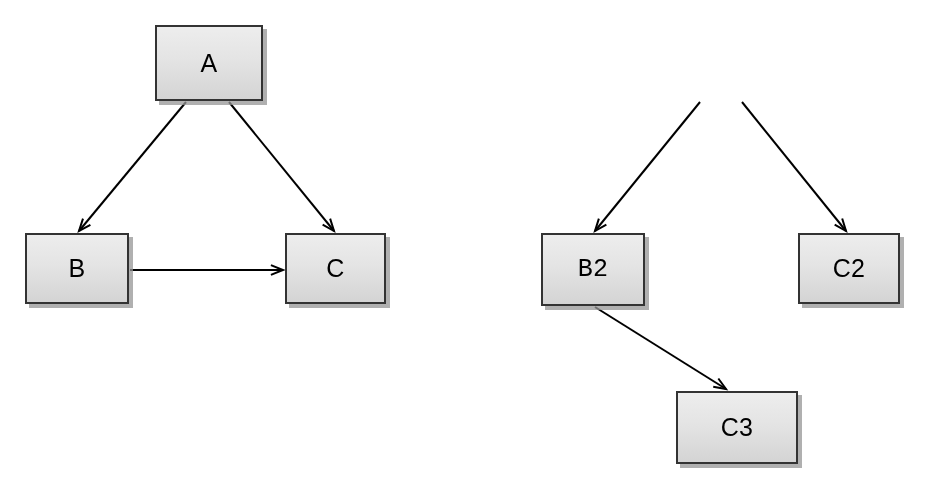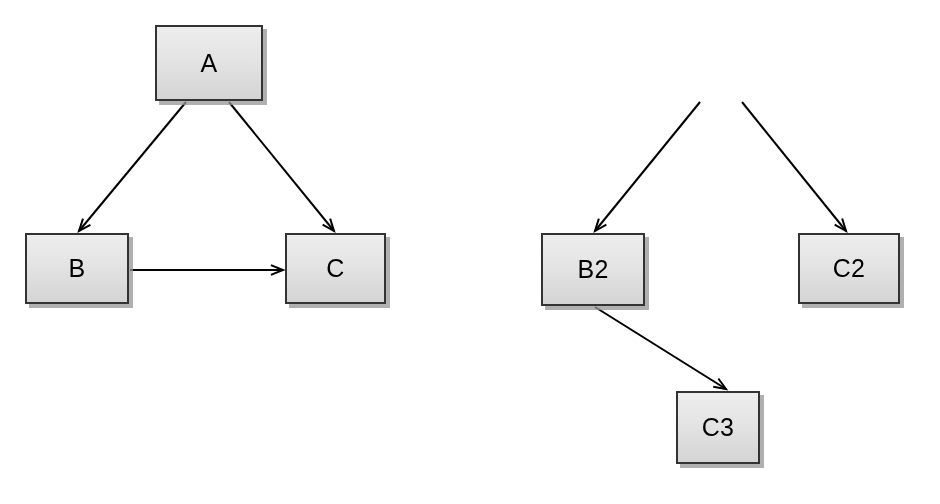--- a/index.html
+++ b/index.html
@@ -77,23 +77,23 @@
 
   <div class="node" style="left: 155px; top: 25px; width: 108px; height: 76px;">
     <span class="node-label">A</span>
   </div>
   <div class="node" style="left: 25px; top: 233px; width: 104px; height: 71px;">
     <span class="node-label">B</span>
   </div>
   <div class="node" style="left: 285px; top: 233px; width: 101px; height: 71px;">
     <span class="node-label">C</span>
   </div>
-  <div class="node" style="left: 541px; top: 233px; width: 104px; height: 73px;">
+  <div class="node" style="left: 541px; top: 233px; width: 104px; height: 73px; font-family: Liberation Mono, monospace;">
     <span class="node-label">B2</span>
   </div>
   <div class="node" style="left: 798px; top: 233px; width: 102px; height: 71px;">
     <span class="node-label">C2</span>
   </div>
-  <div class="node" style="left: 676px; top: 391px; width: 84px; height: 73px;">
+  <div class="node" style="left: 676px; top: 391px; width: 122px; height: 73px;">
     <span class="node-label">C3</span>
   </div>
 
 </div>
 
 </body></html>

